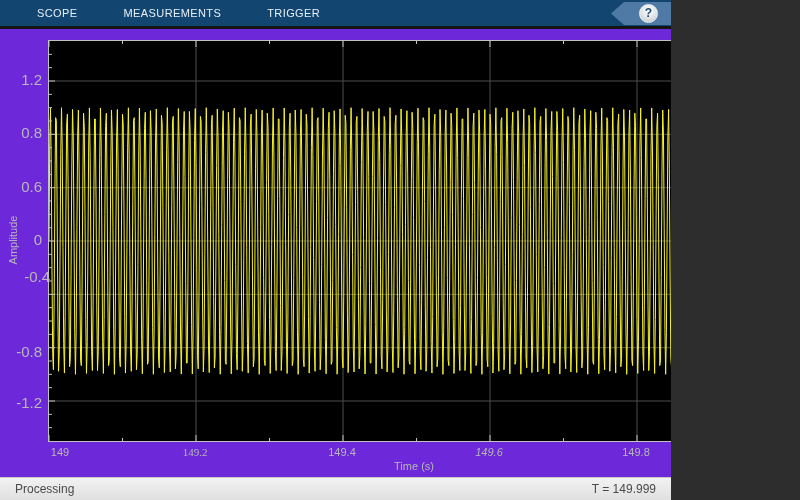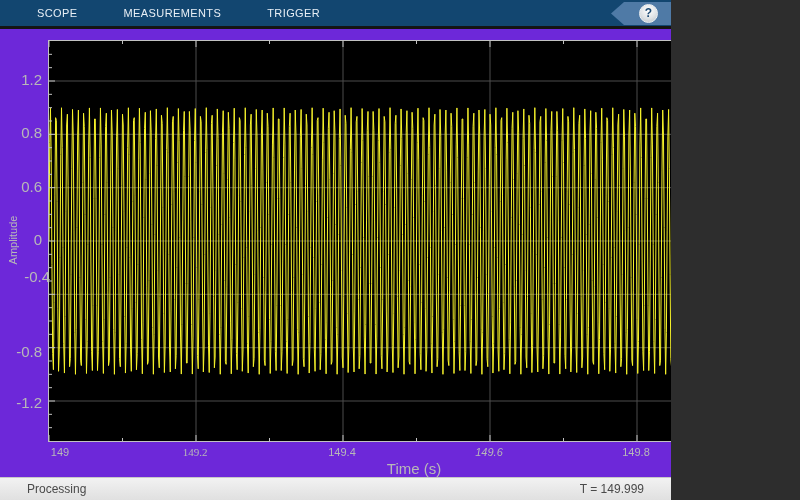--- a/index.html
+++ b/index.html
@@ -20,29 +20,29 @@
             font-size:12px;text-align:center;line-height:17px;cursor:pointer;}
 
   
   .axes{position:absolute;left:48px;top:40px;width:732px;height:400px;background:#000;
         border:1px solid #c2c2c2;}
   .axes svg{position:absolute;left:0;top:0;}
   .ytick-label{position:absolute;left:0;width:42px;height:14px;line-height:14px;
                text-align:right;font-size:15px;color:#b8b8b8;}
   .xtick-label{position:absolute;top:446px;transform:translateX(-50%);font-size:11px;color:#b8b8b8;}
   .xlabel{position:absolute;top:460px;left:414px;transform:translateX(-50%);
-          font-size:15px;color:#b8b8b8;}
+          font-size:11px;color:#b8b8b8;}
   .ylabel{position:absolute;left:13px;top:240px;transform:translate(-50%,-50%) rotate(-90deg);
           font-size:11px;color:#b8b8b8;white-space:nowrap;}
 
   
   .statusbar{position:absolute;left:0;right:0;bottom:0;height:23px;box-sizing:border-box;
              background:linear-gradient(#f2f2f2,#e0e0e0);border-top:1px solid #c8c8c8;
              display:flex;justify-content:space-between;align-items:center;
-             padding:0 27px;font-size:12px;color:#4a4a4a;}
+             padding:0 15px;font-size:12px;color:#4a4a4a;}
 </style>
 </head>
 <body>
 
 <div class="app">
 
   <div class="toolbar">
     <div class="tab">SCOPE</div>
     <div class="tab">MEASUREMENTS</div>
     <div class="tab">TRIGGER</div>

